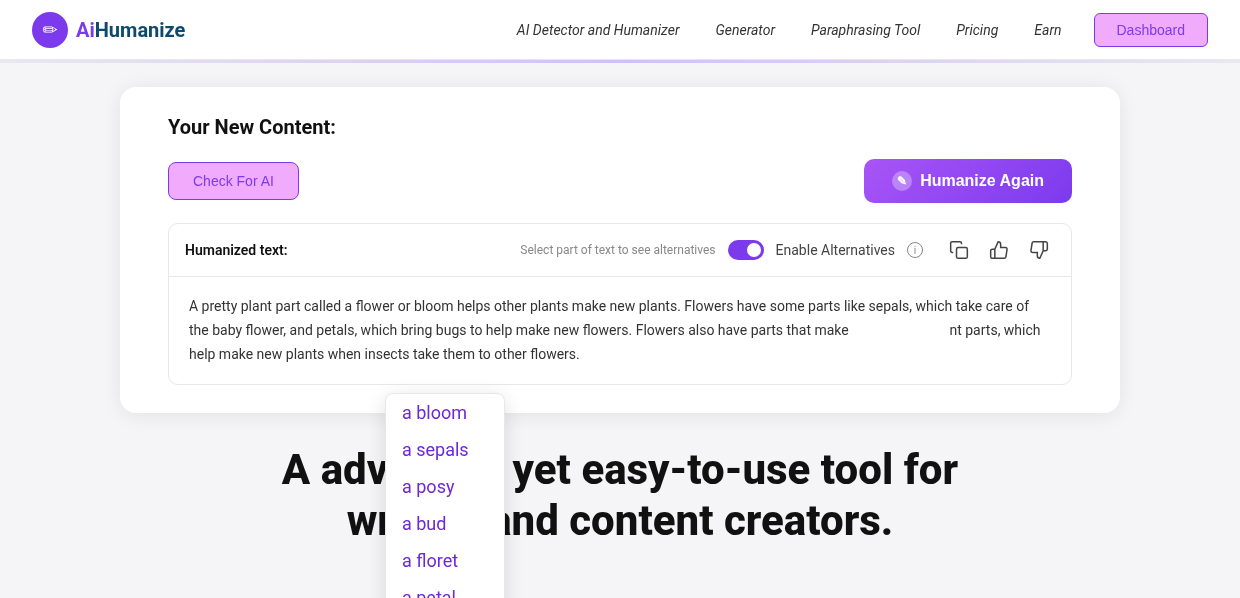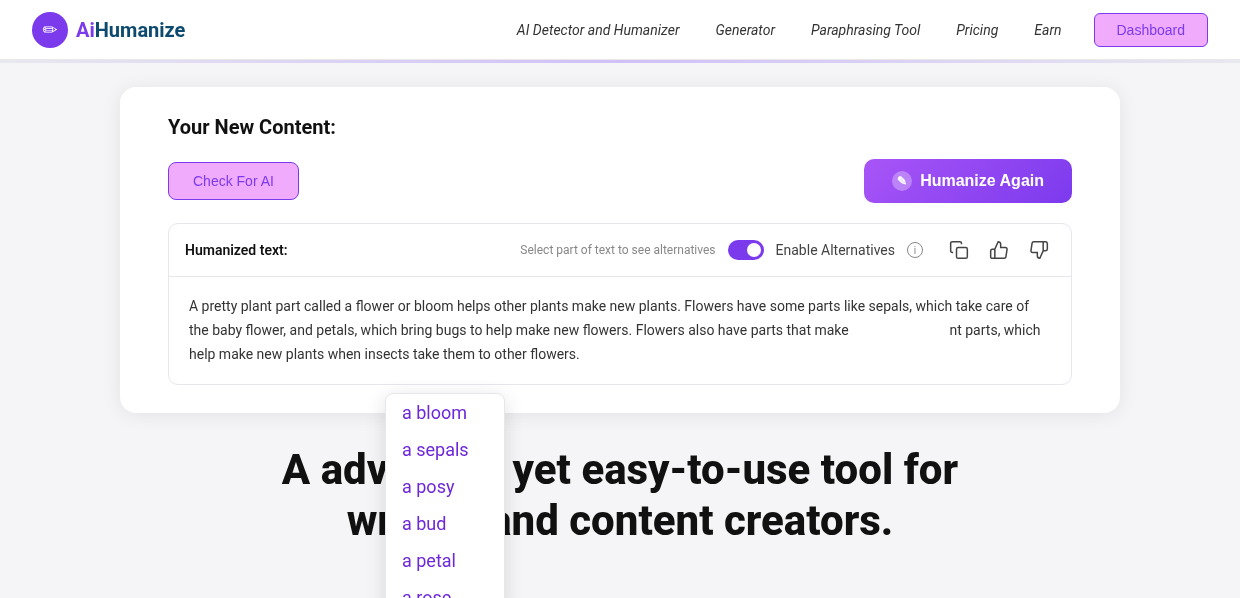--- a/index.html
+++ b/index.html
@@ -325,20 +325,21 @@
         <span>A pretty plant part called a flower or bloom helps other plants make new plants. Flowers have some parts like sepals, which take care of the baby flower, and petals, which bring bugs to help make new flowers. Flowers also have parts that make</span><span> &nbsp;&nbsp;&nbsp;&nbsp;&nbsp;&nbsp;&nbsp;&nbsp;&nbsp;&nbsp;&nbsp;&nbsp;&nbsp;&nbsp;&nbsp;&nbsp;&nbsp;&nbsp;&nbsp;&nbsp;&nbsp;&nbsp;&nbsp;&nbsp;&nbsp;&nbsp;&nbsp; nt parts, which help make new plants when insects take them to other flowers.</span>
       </div>
     </div>
   </div>
 
   <div class="dropdown">
     <div class="dropdown-item">a bloom</div>
     <div class="dropdown-item">a sepals</div>
     <div class="dropdown-item">a posy</div>
     <div class="dropdown-item">a bud</div>
+    <div class="dropdown-item">a floret</div>
     <div class="dropdown-item">a petal</div>
     <div class="dropdown-item">a rose</div>
 
   </div>
 
   <div class="bottom-text">
     <div>A adva<span style="visibility:hidden">nce</span>d yet easy-to-use tool for</div>
     <div>wr<span style="visibility:hidden">iters </span>and content creators.</div>
   </div>
 </div>

